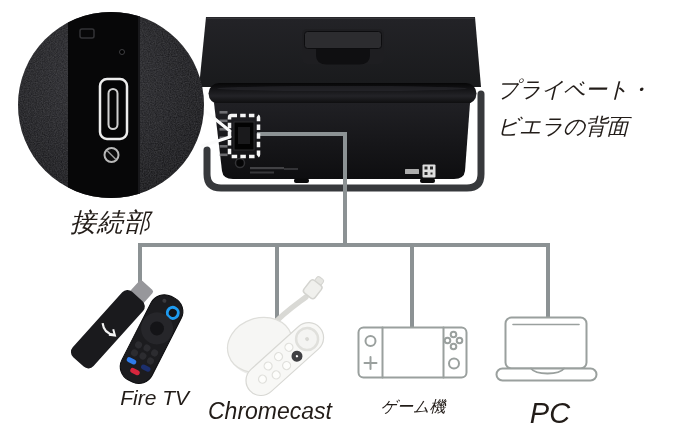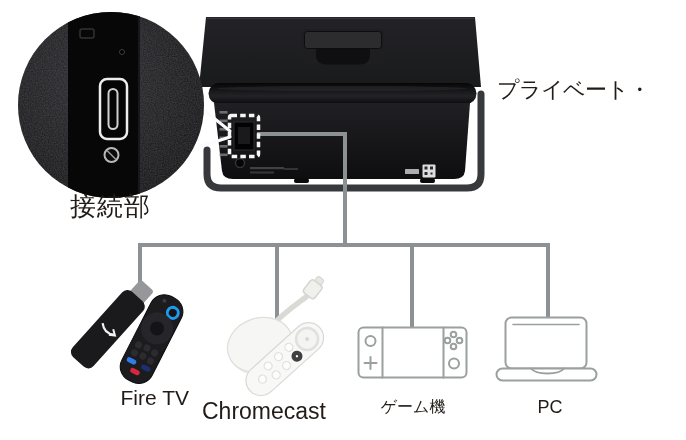--- a/index.html
+++ b/index.html
@@ -1,29 +1,29 @@
 <!DOCTYPE html>
 <html><head>
 <meta charset="utf-8">
 <style>
   html,body{margin:0;padding:0;background:#fff;}
   .canvas{
     position:relative;width:686px;height:440px;background:#ffffff;overflow:hidden;
     font-family:"Liberation Sans","DejaVu Sans",sans-serif;color:#221c18;
   }
   .canvas svg{position:absolute;left:0;top:0;}
-  .label{position:absolute;color:#221c18;}
-  .label-connector{left:70px;top:189px;font-size:26px;letter-spacing:1px;}
+  .label{position:absolute;color:#221c18;font-style:italic;}
+  .label-connector{left:70px;top:205px;font-size:26px;letter-spacing:1px;}
   .label-back{left:497px;top:71px;font-size:22px;line-height:37px;letter-spacing:-0.5px;}
   .label-back span{display:block;}
   .label-firetv{left:73px;top:387px;width:116px;text-align:right;font-size:21px;line-height:22px;}
   .label-firetv span{display:block;}
-  .label-chromecast{left:202px;top:398px;width:136px;text-align:left;font-size:23px;}
+  .label-chromecast{left:202px;top:398px;width:136px;text-align:center;font-size:23px;}
   .label-game{left:364px;top:397px;width:98px;text-align:center;font-size:16px;}
-  .label-pc{left:518px;top:397px;width:64px;text-align:center;font-size:18px;}
+  .label-pc{left:518px;top:397px;width:64px;text-align:center;font-size:29px;}
 </style>
 </head>
 <body>
 
 <div class="canvas">
 
 <svg width="686" height="440" viewBox="0 0 686 440">
   <defs>
     <linearGradient id="panelGrad" x1="0" y1="0" x2="0" y2="1">
       <stop offset="0" stop-color="#232327"></stop>
@@ -185,20 +185,21 @@
     <line x1="513" y1="324.5" x2="579" y2="324.5" stroke-width="1.6"></line>
     <rect x="496.5" y="368.5" width="100" height="12" rx="6" fill="#ffffff"></rect>
     <path d="M531,368.5 c3,4 8,5 16.5,5 c8.5,0 13.5,-1 16.5,-5" stroke-width="1.8"></path>
   </g>
 </svg>
 
 <div class="label label-connector">接続部</div>
 
 <div class="label label-back">
   <span>プライベート・</span>
+  <span>ビエラの背面</span>
 </div>
 
 <div class="label label-firetv">
   <span>Fire TV</span>
 </div>
 
 <div class="label label-chromecast">Chromecast</div>
 
 <div class="label label-game">ゲーム機</div>
 

